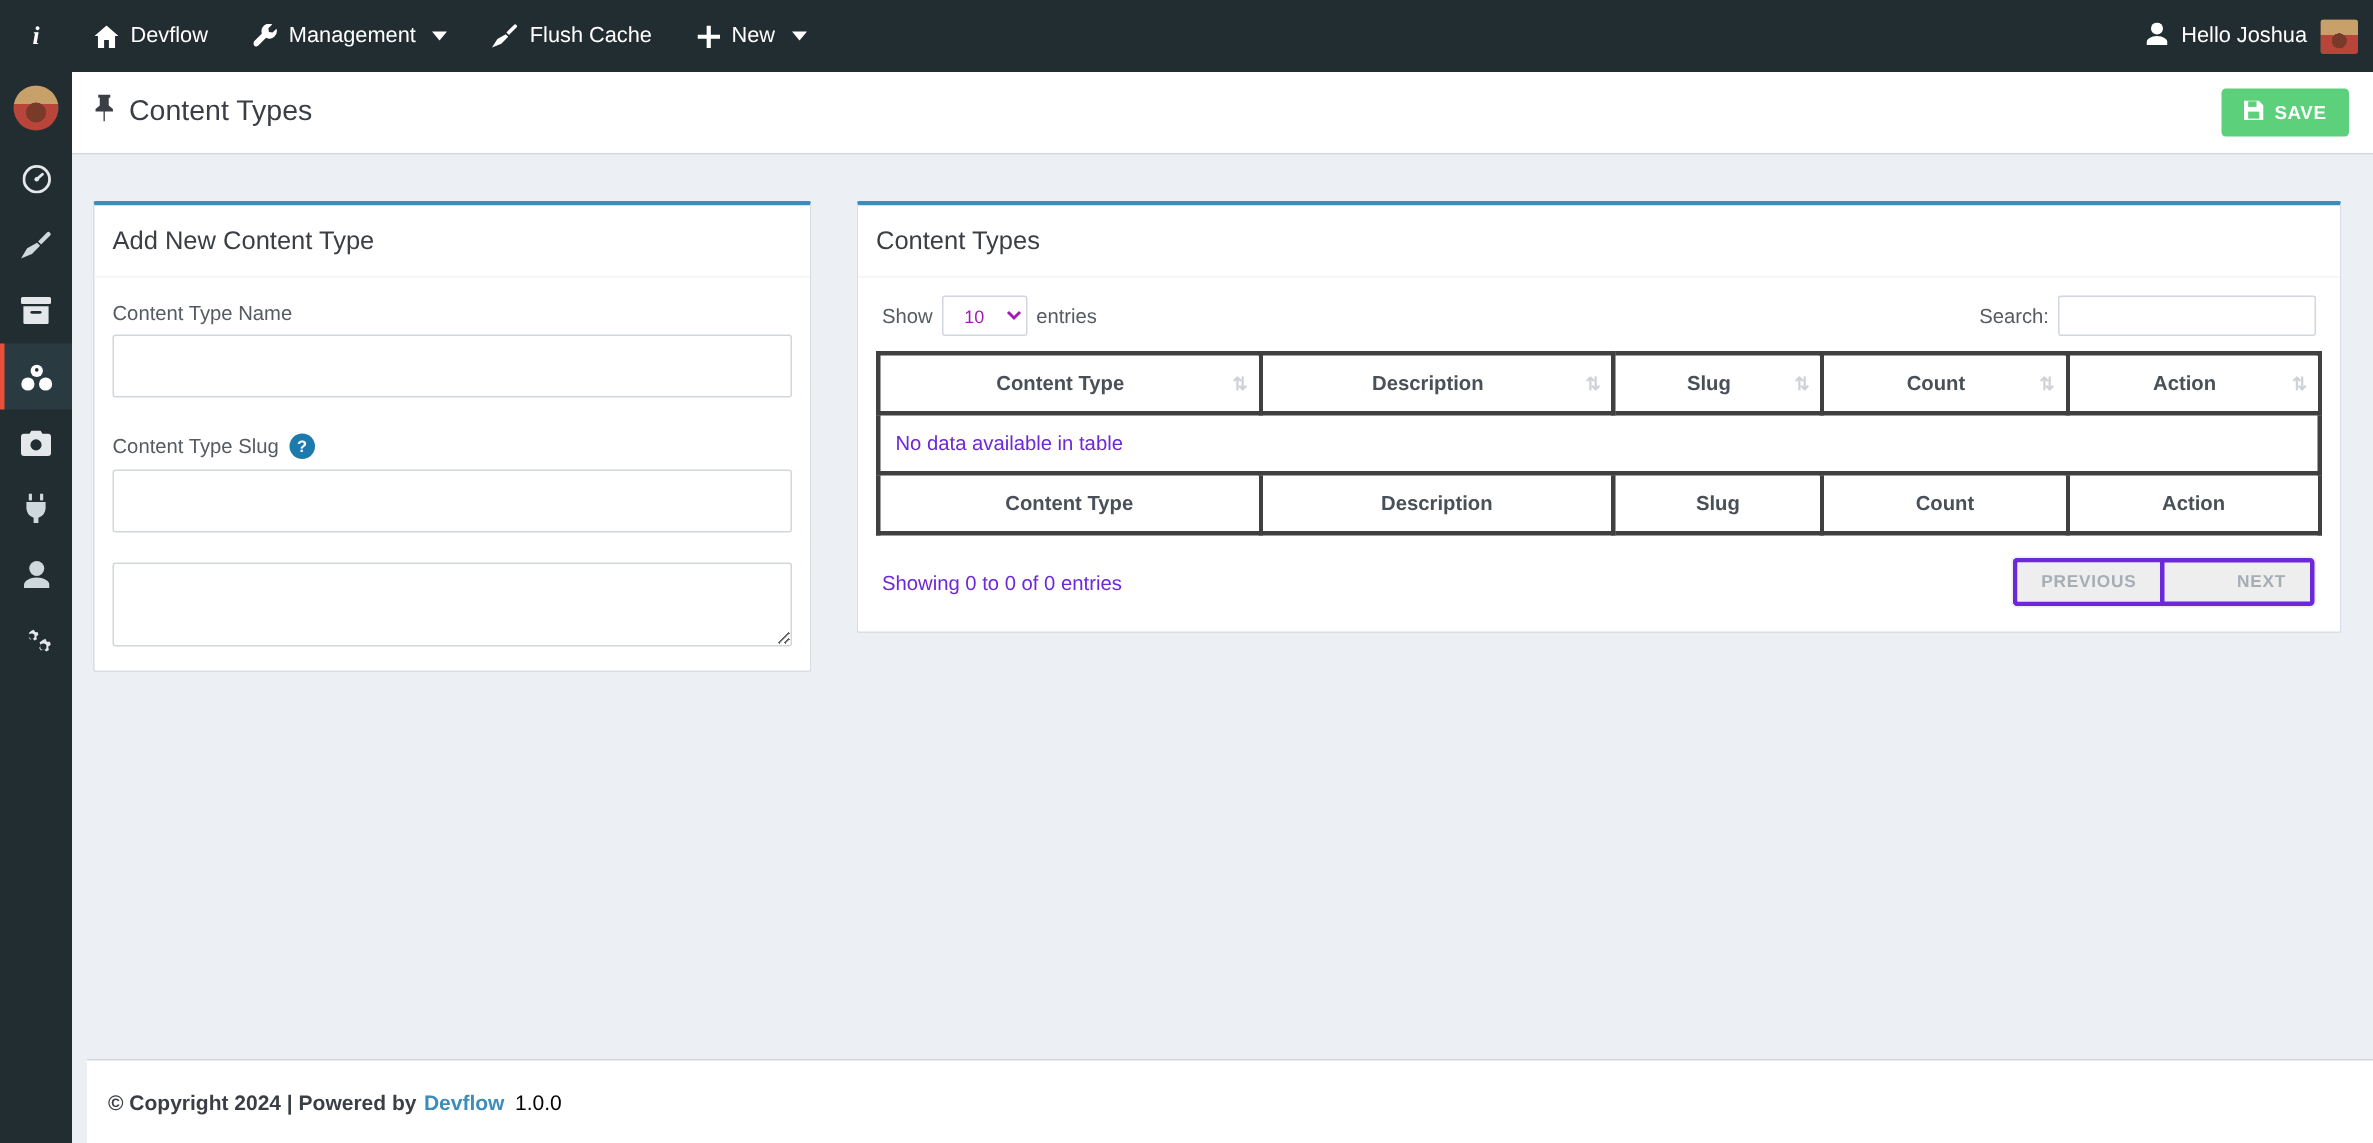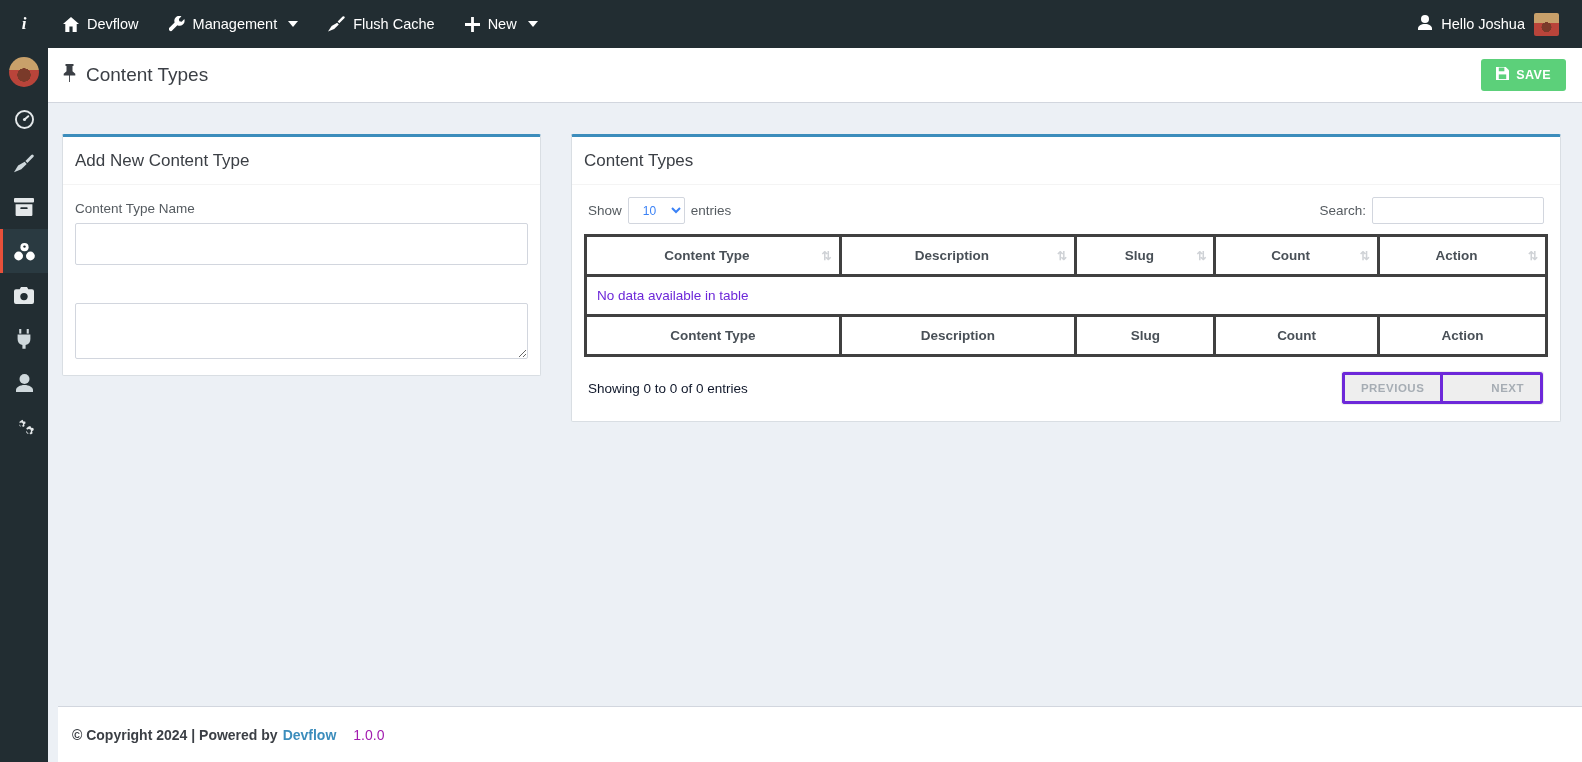--- a/index.html
+++ b/index.html
@@ -44,21 +44,21 @@
     width: 0; height: 0;
     border-left: 5px solid transparent;
     border-right: 5px solid transparent;
     border-top: 6px solid #ffffff;
     margin-left: 3px;
   }
   #nav-right {
     margin-left: auto;
     display: flex; align-items: center;
     height: 48px;
-    padding-right: 14px;
+    padding-right: 1px;
     gap: 9px;
     font-size: 14.5px;
     cursor: pointer;
   }
   #nav-avatar {
     width: 25px; height: 23px;
     border-radius: 2px;
     background:
       radial-gradient(circle at 50% 62%, #7a3a2a 0 26%, transparent 27%),
       linear-gradient(#c8a06a 0 45%, #b9443a 45% 100%);
@@ -182,21 +182,21 @@
   #table-controls {
     display: flex; align-items: center;
     padding: 0 4px 10px 4px;
   }
   #length-control {
     display: flex; align-items: center; gap: 6px;
     font-size: 13.5px; color: #555b60;
   }
   #length-select {
     font-family: "Liberation Sans", sans-serif;
-    font-size: 12px; color: #3b82f6;
+    font-size: 12px; color: #a21caf;
     border: 1px solid #d2d6de;
     border-radius: 2px;
     background: #ffffff;
     padding: 4px 4px 4px 10px;
     height: 27px;
     outline: none;
     cursor: pointer;
   }
   #search-control {
     margin-left: auto;
@@ -243,21 +243,21 @@
     text-align: left;
     padding: 11px 10px;
     color: #6d28d9;
     border-left: 1px solid #e6e8ea;
     border-right: 1px solid #e6e8ea;
   }
   #table-footer {
     display: flex; align-items: center;
     padding: 14px 4px 2px 4px;
   }
-  #info-text { font-size: 13.5px; color: #0f172a; }
+  #info-text { font-size: 13.5px; color: #6d28d9; }
   #paginate {
     margin-left: auto;
     display: flex;
     background: #eeeeee;
     border-radius: 3px;
     padding: 1px;
   }
   .page-btn {
     font-family: "Liberation Sans", sans-serif;
     font-size: 11.5px; font-weight: bold;
@@ -276,21 +276,21 @@
     position: absolute; left: 58px; bottom: 0;
     width: 1534px; height: 56px;
     background: #ffffff;
     border-top: 1px solid #d2d6de;
     display: flex; align-items: center;
     padding-left: 14px;
     font-size: 14px; color: #3b3f45;
   }
   #footer b { font-weight: bold; }
   #footer a { color: #3c8dbc; text-decoration: none; font-weight: bold; }
-  #footer .ver { color: #a21caf; margin-left: 17px; }
+  #footer .ver { color: #000000; margin-left: 7px; }
 </style>
 </head>
 <body>
 
 <div id="topnav">
   <div class="nav-info">i</div>
 
   <div class="nav-item">
     <span class="nico">
       <svg width="16" height="15" viewBox="0 0 16 15">
@@ -459,20 +459,27 @@
       </div>
       <div class="panel-body">
 
         <div class="form-group">
           <div class="form-label">Content Type Name</div>
           <input id="field-name" class="form-control" type="text" value="" placeholder="" style="">
         </div>
 
         <div class="spacer-16"></div>
 
+        <div class="form-group">
+          <div class="form-label">
+            <span>Content Type Slug</span>
+            <span class="help-badge">?</span>
+          </div>
+          <input id="field-slug" class="form-control" type="text" value="" placeholder="" style="">
+        </div>
 
         <div class="spacer-16"></div>
 
         <div class="form-group">
           <textarea id="field-desc" class="form-control" placeholder="" style=""></textarea>
         </div>
 
       </div>
     </div>
 

